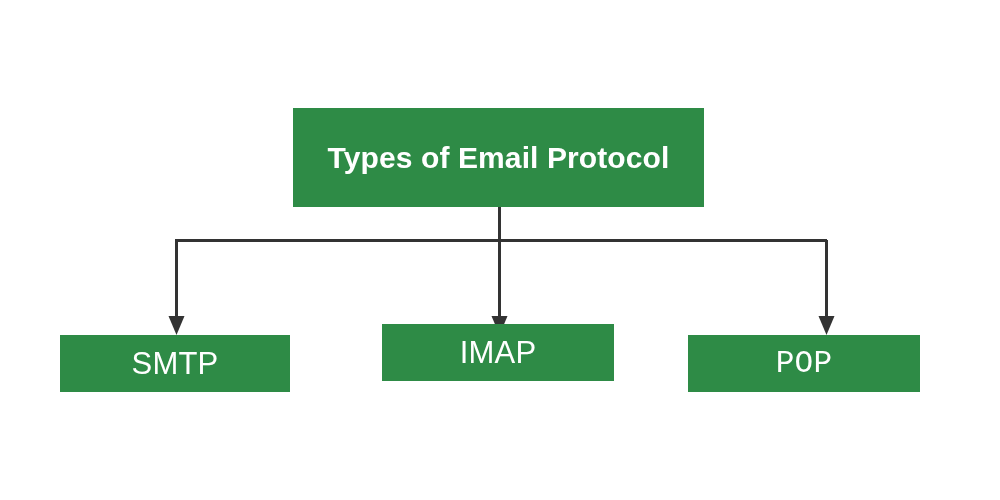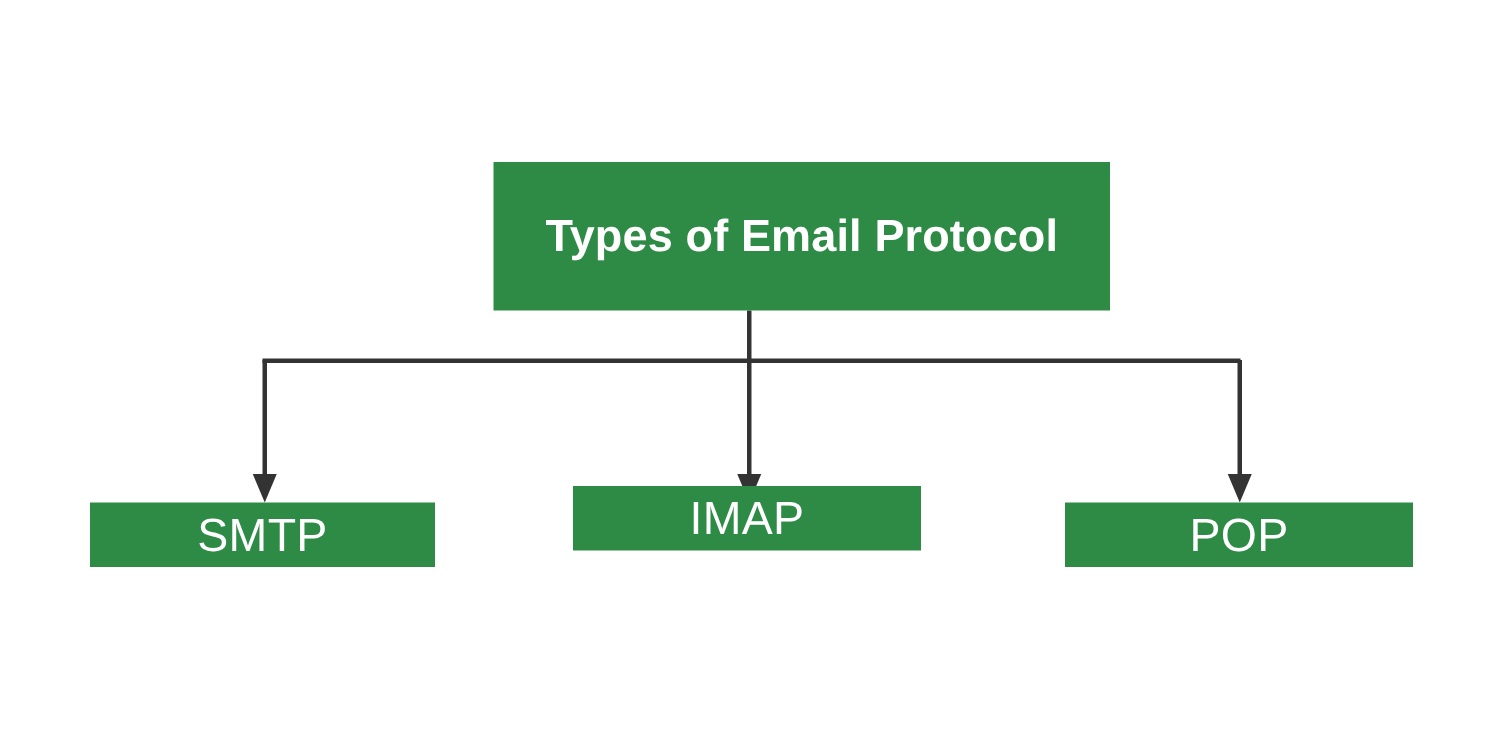--- a/index.html
+++ b/index.html
@@ -35,49 +35,49 @@
     justify-content: center;
     color: #ffffff;
     background: #2e8b46;
     white-space: nowrap;
   }
   .node-root {
     left: 293px;
     top: 108px;
     width: 411px;
     height: 99px;
-    margin-left: 36px;
   }
   .node-root .node-label {
     font-size: 30px;
     font-weight: bold;
     letter-spacing: 0.1px;
   }
   .node-child {
-    height: 43px;
+    height: 57px;
   }
   .node-child .node-label {
     font-size: 31px;
     font-weight: 400;
     letter-spacing: 0.2px;
   }
   .node-smtp {
     left: 60px;
     top: 335px;
     width: 230px;
   }
   .node-imap {
     left: 382px;
     top: 324px;
     width: 232px;
   }
   .node-pop {
-    left: 710px;
+    left: 688px;
     top: 335px;
     width: 232px;
+    font-family: Liberation Mono, monospace;
   }
   .node-label {
     display: block;
     line-height: 1;
   }
 </style>
 </head>
 <body>
 
 <div id="diagram-canvas">

